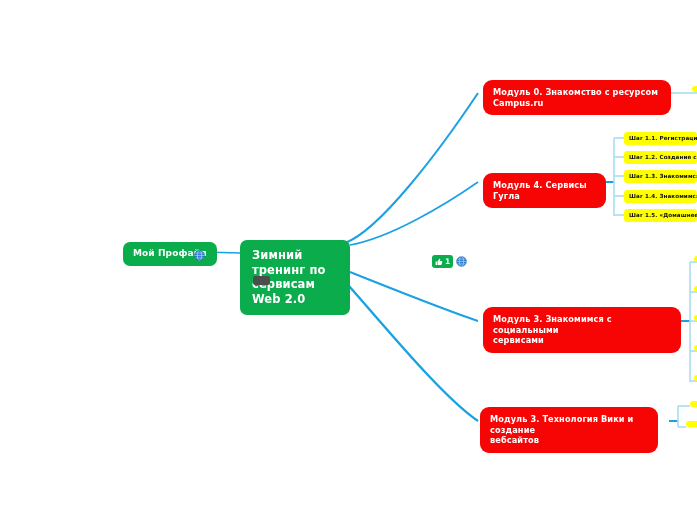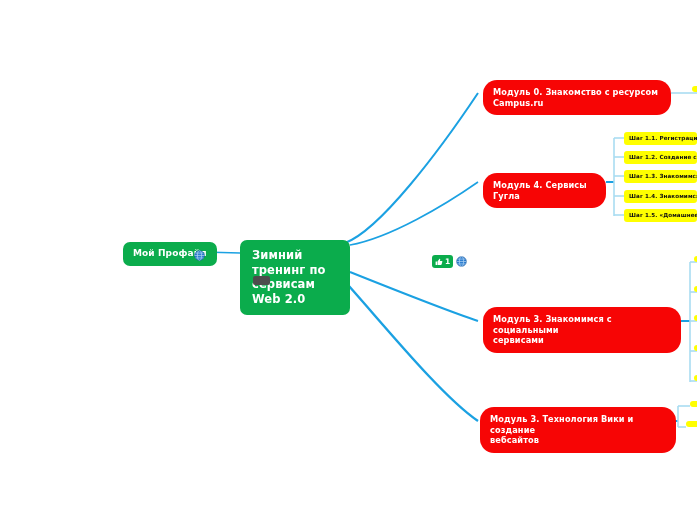--- a/index.html
+++ b/index.html
@@ -61,21 +61,21 @@
     white-space: nowrap;
   }
 
   
   .node-red {
     background: #f70505;
     color: #ffffff;
     font-weight: bold;
     font-size: 8.2px;
     padding: 7px 10px;
-    border-radius: 14px;
+    border-radius: 9px;
   }
   .node-red .node-text { white-space: pre-line; }
 
   
   .node-yellow {
     background: #ffff00;
     color: #111111;
     font-weight: bold;
     font-size: 5.6px;
     padding: 3px 5px;
@@ -234,21 +234,21 @@
   <div class="node node-yellow" style="left:694px; top:315px; width:12px;">
     <span class="node-text"></span>
   </div>
   <div class="node node-yellow" style="left:694px; top:345px; width:12px;">
     <span class="node-text"></span>
   </div>
   <div class="node node-yellow" style="left:694px; top:375px; width:12px;">
     <span class="node-text"></span>
   </div>
 
-  <div class="node node-red" style="left:480px; top:407px; width:196px;">
+  <div class="node node-red" style="left:480px; top:407px; width:178px;">
     <span class="node-text">Модуль 3. Технология Вики и создание
 вебсайтов</span>
   </div>
 
   <div class="node node-yellow" style="left:690px; top:401px; width:16px;">
     <span class="node-text"></span>
   </div>
   <div class="node node-yellow" style="left:686px; top:421px; width:20px;">
     <span class="node-text"></span>
   </div>

